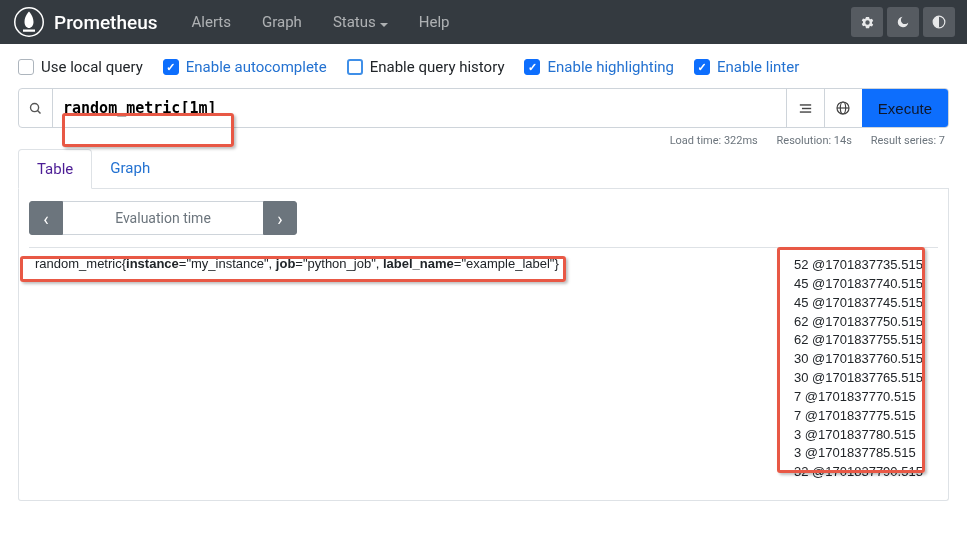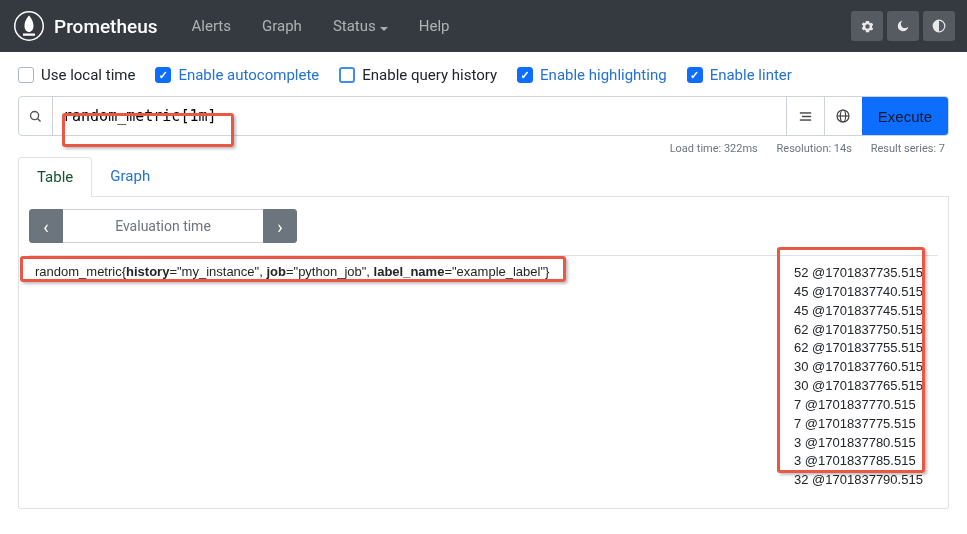--- a/index.html
+++ b/index.html
@@ -1,19 +1,19 @@
 <!DOCTYPE html>
 <html><head>
 <meta charset="utf-8">
 <style>
   * { box-sizing: border-box; margin: 0; padding: 0; }
   body { font-family: -apple-system, BlinkMacSystemFont, "Segoe UI", Roboto, sans-serif; font-size: 14px; color: #212529; background: #fff; width: 967px; }
   
   
-  .navbar { background: #343a40; height: 52px; display: flex; align-items: center; padding: 0 12px; }
+  .navbar { background: #343a40; height: 44px; display: flex; align-items: center; padding: 0 12px; }
   .brand { display: flex; align-items: center; margin-right: 24px; }
   .brand-logo { width: 34px; height: 34px; margin-right: 8px; display:flex; align-items:center; justify-content:center;}
   .brand-title { font-size: 19px; font-weight: 500; color: #fff; }
   .nav-links { display: flex; align-items: center; gap: 11px; }
   .nav-link { color: rgba(255,255,255,0.6); padding: 8px 10px; font-size: 15px; cursor: pointer; display:flex; align-items:center; gap:4px;}
   .nav-right { margin-left: auto; display: flex; gap: 4px; }
   .nav-icon-btn { width: 32px; height: 30px; background: #565b61; border-radius: 3px; display: flex; align-items: center; justify-content: center; color: #e8e9ea; cursor: pointer; }
   .caret-down::after { content:""; display:inline-block; border-top:4px solid currentColor; border-left:4px solid transparent; border-right:4px solid transparent; margin-top:2px;}
   
   
@@ -21,36 +21,36 @@
   .chk { display: flex; align-items: center; gap: 7px; cursor: pointer; font-size: 15px; }
   .chk-box { width: 16px; height: 16px; border: 1.5px solid #adb5bd; border-radius: 3px; display:inline-flex; align-items:center; justify-content:center; background:#fff;}
   .chk-box.blue-border { border-color: #3f8fe8; border-width: 2px; }
   .chk-box.checked { background: #0d6efd; border-color: #0d6efd; }
   .chk-box.checked::after { content:"✓"; color:#fff; font-size:11px; font-weight:bold; line-height:1; }
   .chk-label.blue { color: #2472d1; }
   
   
   .query-row { display: flex; align-items: stretch; margin: 0 18px; border: 1px solid #ced4da; border-radius: 4px; height: 40px; }
   .query-icon { width: 34px; display:flex; align-items:center; justify-content:center; border-right:1px solid #ced4da; color:#555; }
-  .query-input { flex: 1; border: none; outline: none; padding: 0 10px; font-family: "Consolas","Monaco",monospace; font-size: 15px; }
+  .query-input { flex: 1; border: none; outline: none; padding: 0 10px; font-family: "Consolas","Monaco",monospace; font-size: 15px; font-weight: bold; }
   .icon-btn { width: 38px; border-left: 1px solid #ced4da; display:flex; align-items:center; justify-content:center; cursor:pointer; color:#444;}
   .execute-btn { background: #0d6efd; color:#0f172a; padding: 0 16px; display:flex; align-items:center; border:none; border-top-right-radius:3px; border-bottom-right-radius:3px; cursor:pointer; font-size:15px;}
   
   
   .hl { position: absolute; border: 3px solid #e85845; border-radius: 3px; box-shadow: 2px 2px 3px rgba(0,0,0,0.25); pointer-events: none; }
   .container { position: relative; }
   
   
   .status { text-align: right; font-size: 11px; color: #6c757d; padding: 6px 22px 0; }
   .status span { margin-left: 16px; }
   
   
   .tabs { display: flex; margin: 2px 18px 0; border-bottom: 1px solid #dee2e6; }
   .tab { padding: 10px 18px; font-size: 15px; color: #2472d1; cursor:pointer; }
-  .tab.active { color: #14532d; border: 1px solid #dee2e6; border-bottom: 1px solid #fff; border-radius: 4px 4px 0 0; margin-bottom: -1px; background:#fff;}
+  .tab.active { color: #4c1d95; border: 1px solid #dee2e6; border-bottom: 1px solid #fff; border-radius: 4px 4px 0 0; margin-bottom: -1px; background:#fff;}
   
   
   .panel { border: 1px solid #dee2e6; border-top:none; margin: 0 18px 16px; padding: 12px 10px 10px; border-radius: 0 0 3px 3px;}
   .eval-row { display: flex; align-items: stretch; height: 34px; margin-bottom: 12px; }
   .eval-arrow { width: 34px; background: #6c757d; color:#fff; display:flex; align-items:center; justify-content:center; cursor:pointer; font-size:18px; border:1px solid #6c757d;}
   .eval-arrow.left { border-radius: 3px 0 0 3px; }
   .eval-arrow.right { border-radius: 0 3px 3px 0; }
   .eval-mid { flex: 0 0 200px; border-top:1px solid #ced4da; border-bottom:1px solid #ced4da; display:flex; align-items:center; justify-content:center; color:#6c757d; font-size:14px;}
   
   .result-row { display: flex; border-top: 1px solid #dee2e6; font-size: 13px; }
@@ -107,21 +107,21 @@
               <circle cx="12" cy="12" r="10" fill="none" stroke="currentColor" stroke-width="2"></circle>
             </svg>
         </span>
       </span>
     </div>
   </div>
 
   <div class="options">
     <label class="chk">
       <span class="chk-box"></span>
-      <span class="chk-label">Use local time</span>
+      <span class="chk-label">Use local query</span>
     </label>
     <label class="chk">
       <span class="chk-box checked"></span>
       <span class="chk-label blue">Enable autocomplete</span>
     </label>
     <label class="chk">
       <span class="chk-box blue-border"></span>
       <span class="chk-label">Enable query history</span>
     </label>
     <label class="chk">
@@ -179,21 +179,21 @@
       <div class="eval-arrow left">
         <span>‹</span>
       </div>
       <div class="eval-mid">Evaluation time</div>
       <div class="eval-arrow right">
         <span>›</span>
       </div>
     </div>
 
     <div class="result-row">
-      <div class="result-key" id="series-label">random_metric{<span class="kw">history</span>="my_instance", <span class="kw">job</span>="python_job", <span class="kw">label_name</span>="example_label"}</div>
+      <div class="result-key" id="series-label">random_metric{<span class="kw">instance</span>="my_instance", <span class="kw">job</span>="python_job", <span class="kw">label_name</span>="example_label"}</div>
       <div class="result-vals" id="series-vals">52 @1701837735.515
 45 @1701837740.515
 45 @1701837745.515
 62 @1701837750.515
 62 @1701837755.515
 30 @1701837760.515
 30 @1701837765.515
 7 @1701837770.515
 7 @1701837775.515
 3 @1701837780.515

